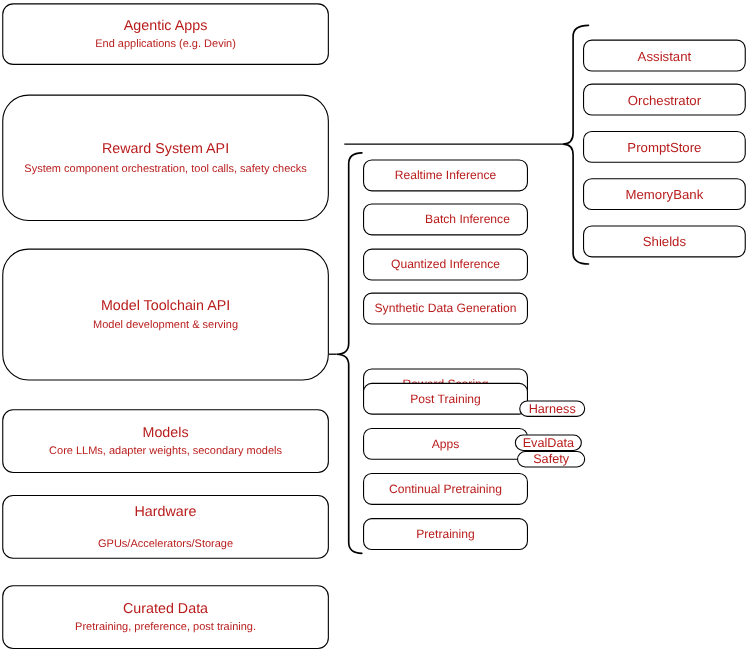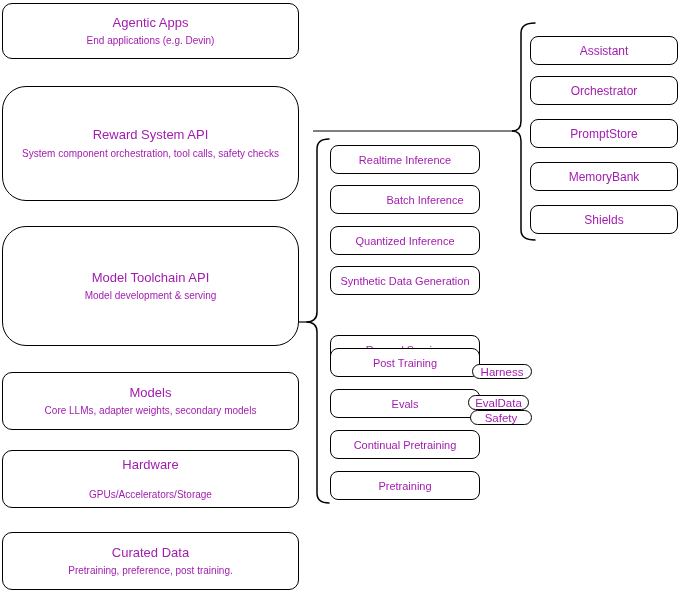--- a/index.html
+++ b/index.html
@@ -2,21 +2,21 @@
 <html><head>
 <meta charset="utf-8">
 <style>
   html, body { margin: 0; padding: 0; background: #ffffff; }
   #canvas {
     position: relative;
     width: 682px;
     height: 591px;
     background: #ffffff;
     font-family: "Liberation Sans", "DejaVu Sans", sans-serif;
-    color: #a21caf;
+    color: #b91c1c;
     overflow: hidden;
   }
   .box {
     position: absolute;
     background: #ffffff;
     border: 1.5px solid #000000;
     box-sizing: border-box;
     display: flex;
     flex-direction: column;
     align-items: center;
@@ -107,21 +107,21 @@
   <div class="box mbox" style="top:266px;">
     <span>Synthetic Data Generation</span>
   </div>
   <div class="box mbox" style="top:307px;margin-top:28px;">
     <span>Reward Scoring</span>
   </div>
   <div class="box mbox" style="top:348px;">
     <span>Post Training</span>
   </div>
   <div class="box mbox" style="top:389px;">
-    <span>Evals</span>
+    <span>Apps</span>
   </div>
   <div class="box mbox" style="top:430px;">
     <span>Continual Pretraining</span>
   </div>
   <div class="box mbox" style="top:471px;">
     <span>Pretraining</span>
   </div>
 
   <div class="pill" style="left:472px; top:364px; width:60px; height:15px;">
     <span>Harness</span>

